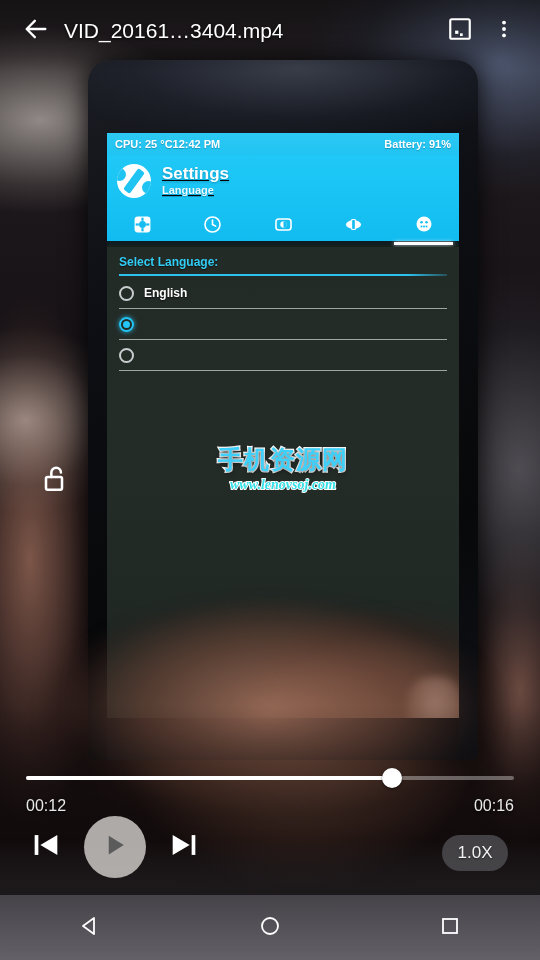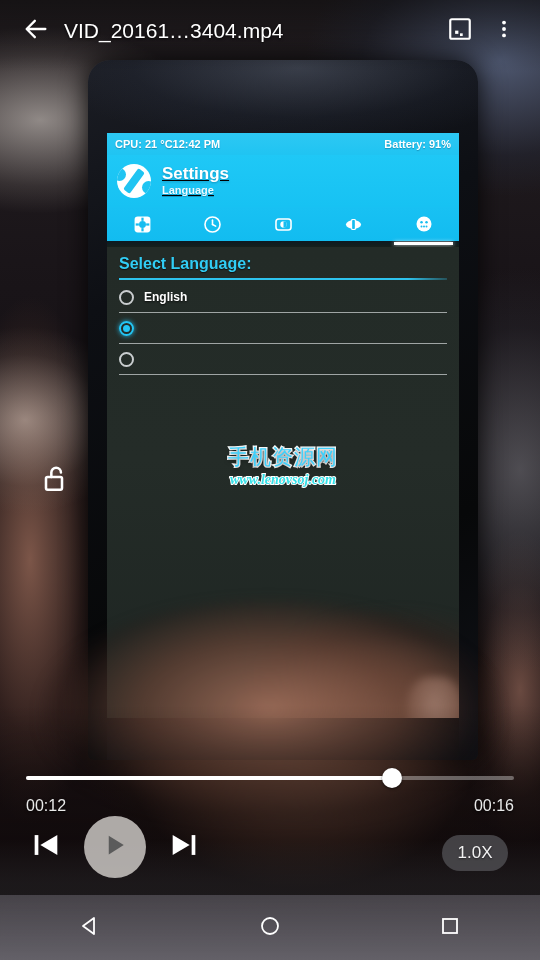--- a/index.html
+++ b/index.html
@@ -205,21 +205,21 @@
   }
 
   
   .app-body {
     position: relative;
     padding: 8px 12px 0 12px;
     height: 471px;
     background: linear-gradient(180deg, #232b27 0%, #242c28 45%, #1e2522 100%);
   }
   .select-label {
-    font-size: 16px;
+    font-size: 12px;
     font-weight: bold;
     color: #31cdf5;
     text-shadow: 0 1px 1px rgba(0,0,0,0.6);
     margin-bottom: 5px;
   }
   .accent-rule {
     height: 2px;
     background: linear-gradient(90deg, #2ec3ee 0%, #2ec3ee 88%, rgba(46,195,238,0.25) 100%);
     margin-bottom: 2px;
   }
@@ -261,22 +261,22 @@
 
   
   .watermark {
     position: absolute;
     left: 0; right: 0;
     top: 196px;
     text-align: center;
     pointer-events: none;
   }
   .wm-cn {
-    font-size: 21px;
-    font-weight: normal;
+    font-size: 25px;
+    font-weight: bold;
     color: #3dd0fb;
     letter-spacing: 1px;
     -webkit-text-stroke: 2.5px #ffffff;
     paint-order: stroke fill;
     text-shadow: 0 2px 4px rgba(0,0,0,0.55);
   }
   .wm-url {
     margin-top: 1px;
     font-size: 14px;
     font-weight: bold;
@@ -479,21 +479,21 @@
 
   <div class="phone-body">
     <div class="phone-gloss"></div>
     <div class="phone-frontcam"></div>
     <div class="phone-earpiece"></div>
   </div>
 
   <div class="phone-screen">
 
     <div class="app-statusbar">
-      <div class="sb-left">CPU: 21 °C</div>
+      <div class="sb-left">CPU: 25 °C</div>
       <div class="sb-mid">12:42 PM</div>
       <div class="sb-right">Battery: 91%</div>
     </div>
 
     <div class="app-titlebar">
       <div class="app-logo">
         <div class="app-logo-bar"></div>
       </div>
       <div class="app-title-text">
         <div class="app-title">Settings</div>

